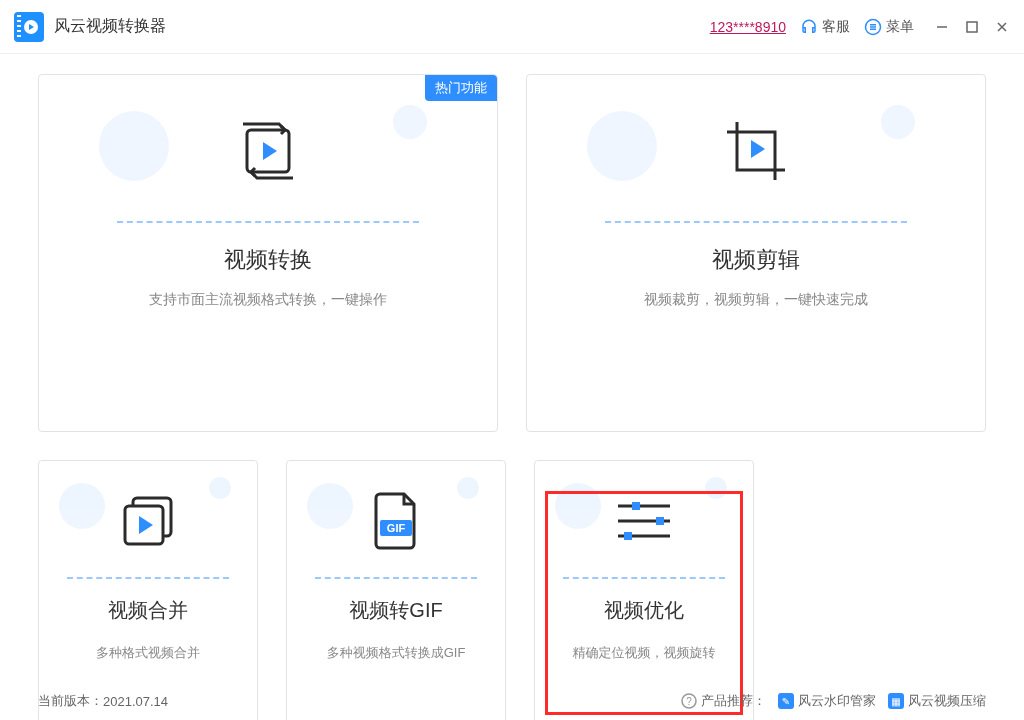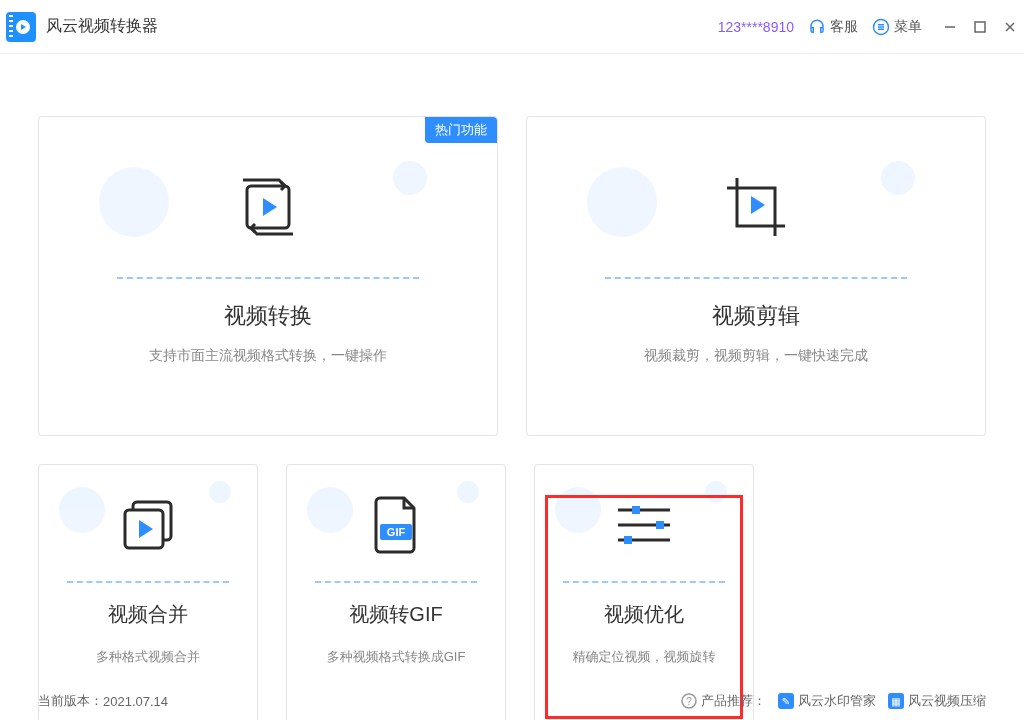--- a/index.html
+++ b/index.html
@@ -1,34 +1,34 @@
 <!DOCTYPE html>
 <html><head>
 <meta charset="utf-8">
 <style>
 * { margin: 0; padding: 0; box-sizing: border-box; }
 body { font-family: "Microsoft YaHei", "PingFang SC", sans-serif; background: #fff; width: 1024px; height: 720px; overflow: hidden; color: #333; }
 
-.titlebar { height: 54px; display: flex; align-items: center; padding: 0 6px; border-bottom: 1px solid #eee; }
+.titlebar { height: 54px; display: flex; align-items: center; padding: 0 14px; border-bottom: 1px solid #eee; }
 .logo { width: 30px; height: 30px; background: #1e90ff; border-radius: 4px; display: flex; align-items: center; justify-content: center; margin-right: 10px; position: relative; }
 .logo::before { content: ""; position: absolute; left: 3px; top: 3px; bottom: 3px; width: 4px; background: repeating-linear-gradient(#fff 0 2px, #1e90ff 2px 5px); }
 .logo .inner { width: 14px; height: 14px; background: #fff; border-radius: 50%; display: flex; align-items: center; justify-content: center; margin-left: 4px; }
 .logo .inner::after { content: ""; border-left: 5px solid #1e90ff; border-top: 3px solid transparent; border-bottom: 3px solid transparent; margin-left: 1px; }
 .app-title { font-size: 16px; color: #333; }
 .spacer { flex: 1; }
-.user-id { font-size: 14px; color: #8b5cf6; margin-right: 14px; cursor: pointer; }
+.user-id { font-size: 14px; color: #be185d; text-decoration: underline; margin-right: 14px; cursor: pointer; }
 .hdr-item { display: flex; align-items: center; margin-right: 14px; cursor: pointer; font-size: 14px; color: #555; }
 .hdr-item svg, .hdr-item .ic { width: 18px; height: 18px; margin-right: 4px; }
 .win-btns { display: flex; gap: 14px; margin-left: 6px; }
 .win-btn { width: 16px; height: 16px; cursor: pointer; display: flex; align-items: center; justify-content: center; color: #666; }
 
 .main { padding: 20px 38px 10px; }
 .row { display: flex; gap: 28px; margin-bottom: 28px; }
 .card { border: 1px solid #e3e3e3; border-radius: 4px; position: relative; display: flex; flex-direction: column; align-items: center; cursor: pointer; background: #fff; }
-.card.big { flex: 1; height: 320px; padding-top: 40px; margin-top: 42px; }
+.card.big { flex: 1; height: 358px; padding-top: 26px; }
 .card.small { width: 220px; height: 268px; padding-top: 16px; }
 .highlight { position: absolute; border: 3px solid #ff2a2a; pointer-events: none; }
 .badge { position: absolute; top: 0; right: 0; background: #2f8eff; color: #fff; font-size: 13px; padding: 4px 10px; border-radius: 0 4px 0 4px; }
 .icon-area { height: 100px; display: flex; align-items: center; justify-content: center; position: relative; width: 100%; }
 .card.small .icon-area { height: 88px; }
 .bg-bubbles { position: absolute; inset: 0; opacity: .08; }
 .bg-bubbles::before, .bg-bubbles::after { content: ""; position: absolute; border-radius: 50%; background: #2f8eff; }
 .big .bg-bubbles::before { width: 70px; height: 70px; left: 60px; top: 10px; }
 .big .bg-bubbles::after { width: 34px; height: 34px; right: 70px; top: 4px; }
 .small .bg-bubbles::before { width: 46px; height: 46px; left: 20px; top: 6px; }

